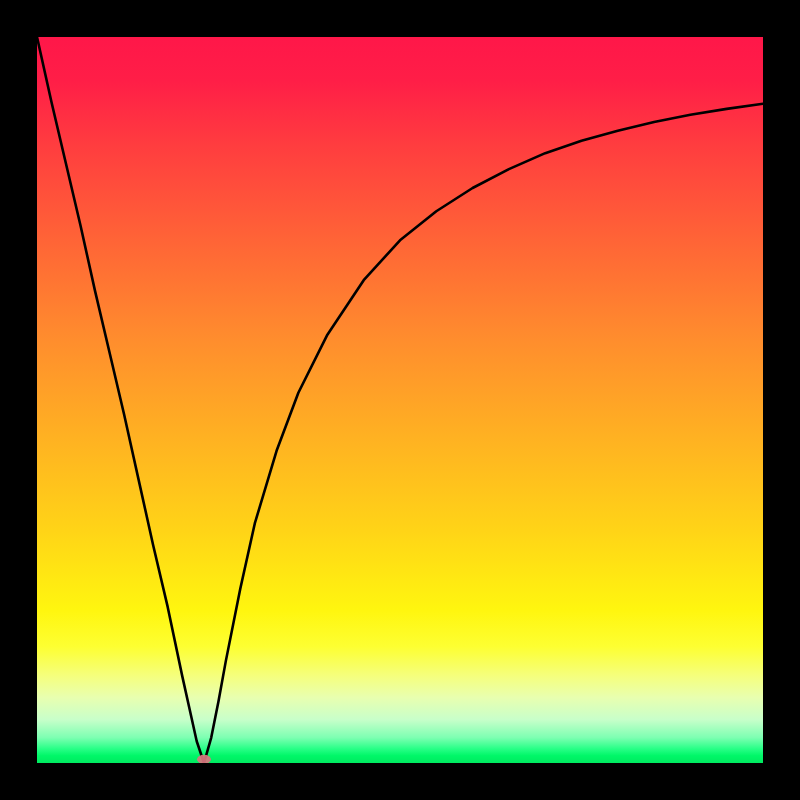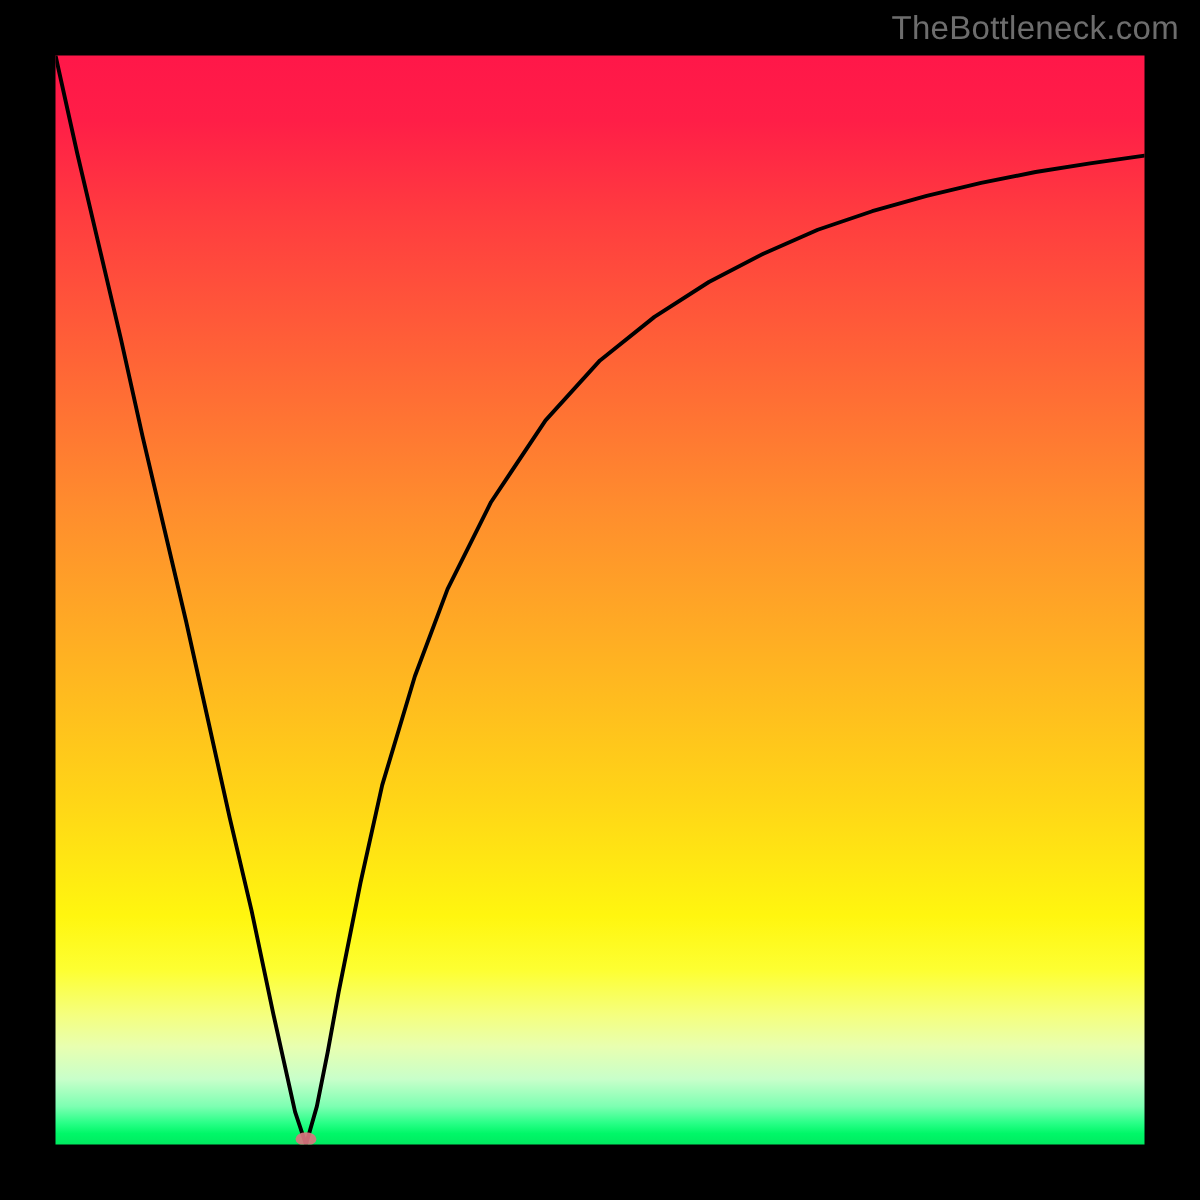--- a/index.html
+++ b/index.html
@@ -66,14 +66,13 @@
 </head>
 <body>
 
 <div class="frame">
   <div class="plot">
     <svg class="curve-svg" viewBox="0 0 726 726" preserveAspectRatio="none">
       <path id="curve-path" fill="none" stroke="#000000" stroke-width="2.6" stroke-linejoin="round" stroke-linecap="round" d="M0.00 0.00 L14.52 65.34 L29.04 127.05 L43.56 188.76 L58.08 254.10 L72.60 315.81 L87.12 377.52 L101.64 442.86 L116.16 508.20 L130.68 569.91 L145.20 638.88 L152.46 671.55 L159.72 704.22 L166.98 726.00 L174.24 700.59 L181.50 664.29 L188.76 624.36 L203.28 551.76 L217.80 486.42 L239.58 413.82 L261.36 355.74 L290.40 297.66 L326.70 243.21 L363.00 203.28 L399.30 174.24 L435.60 151.01 L471.90 132.13 L508.20 116.16 L544.50 103.82 L580.80 93.65 L617.10 84.94 L653.40 77.68 L689.70 71.87 L726.00 66.79"></path>
       <ellipse id="notch-marker" rx="7" ry="4.5" fill="#d9757f" opacity="0.92" cx="166.98" cy="722.37"></ellipse>
     </svg>
   </div>
-  <div class="watermark">TheBottleneck.com</div>
 </div>
 
 </body></html>

